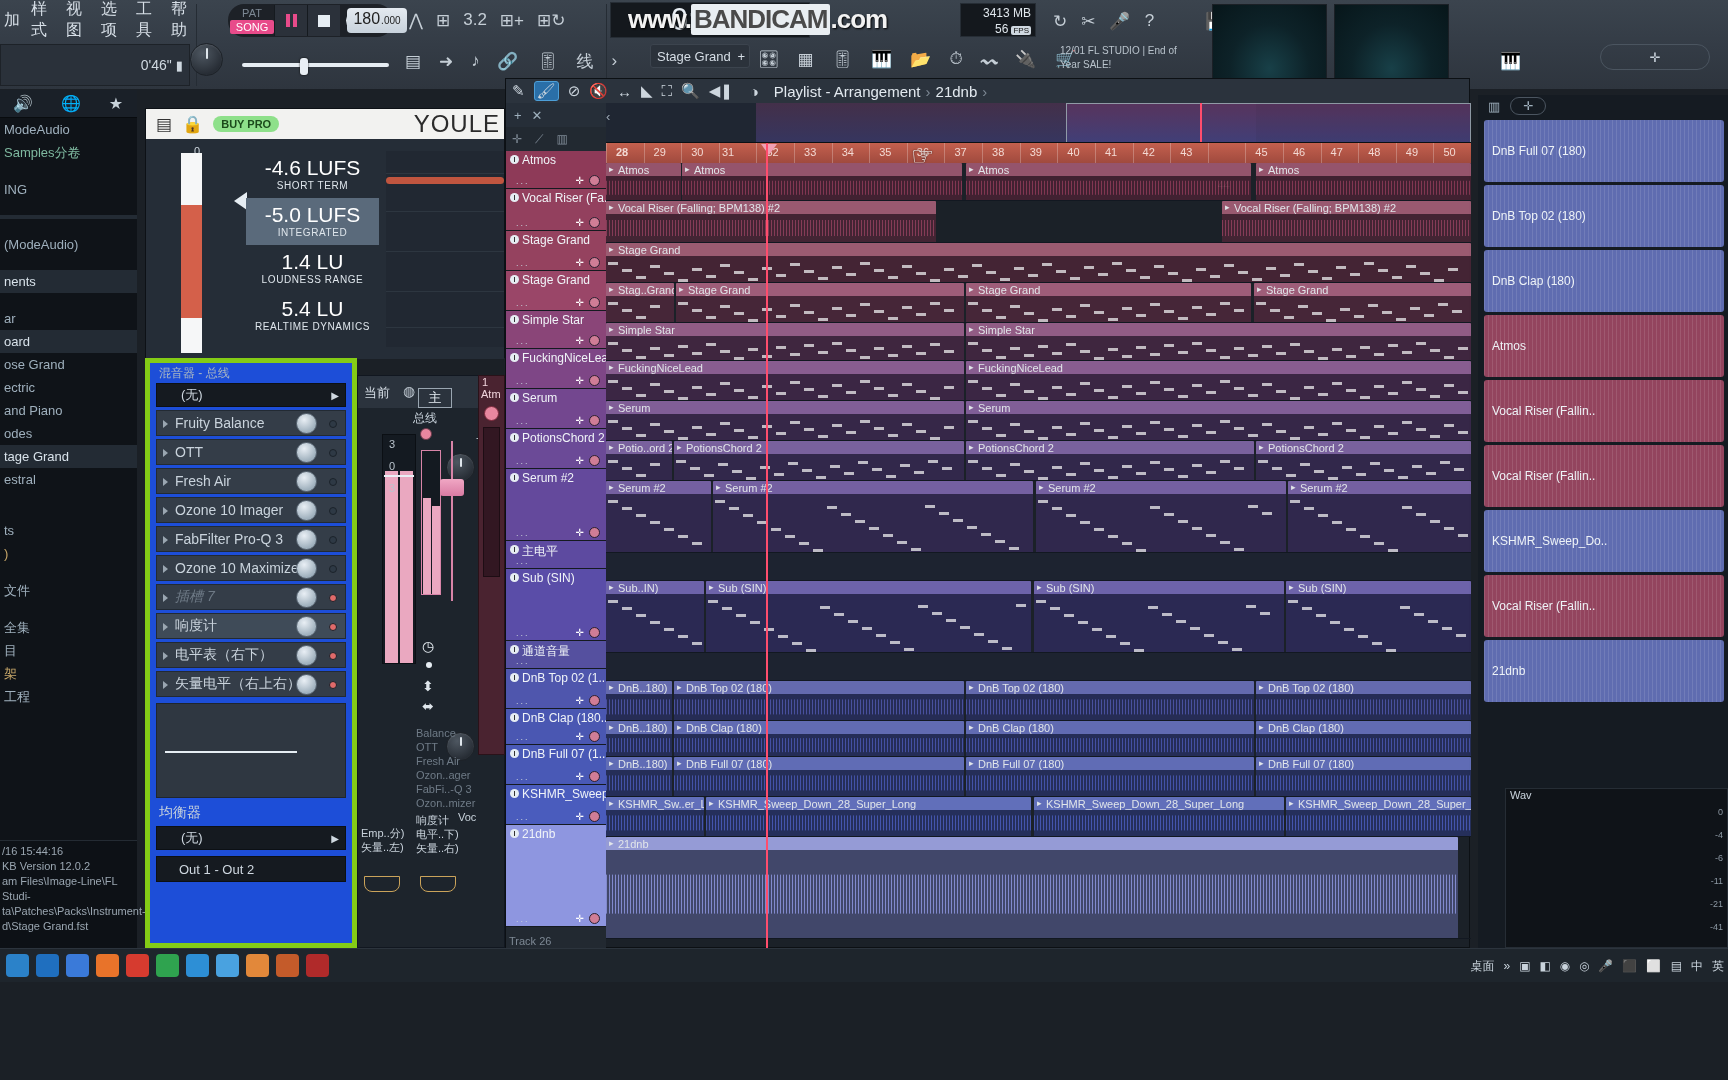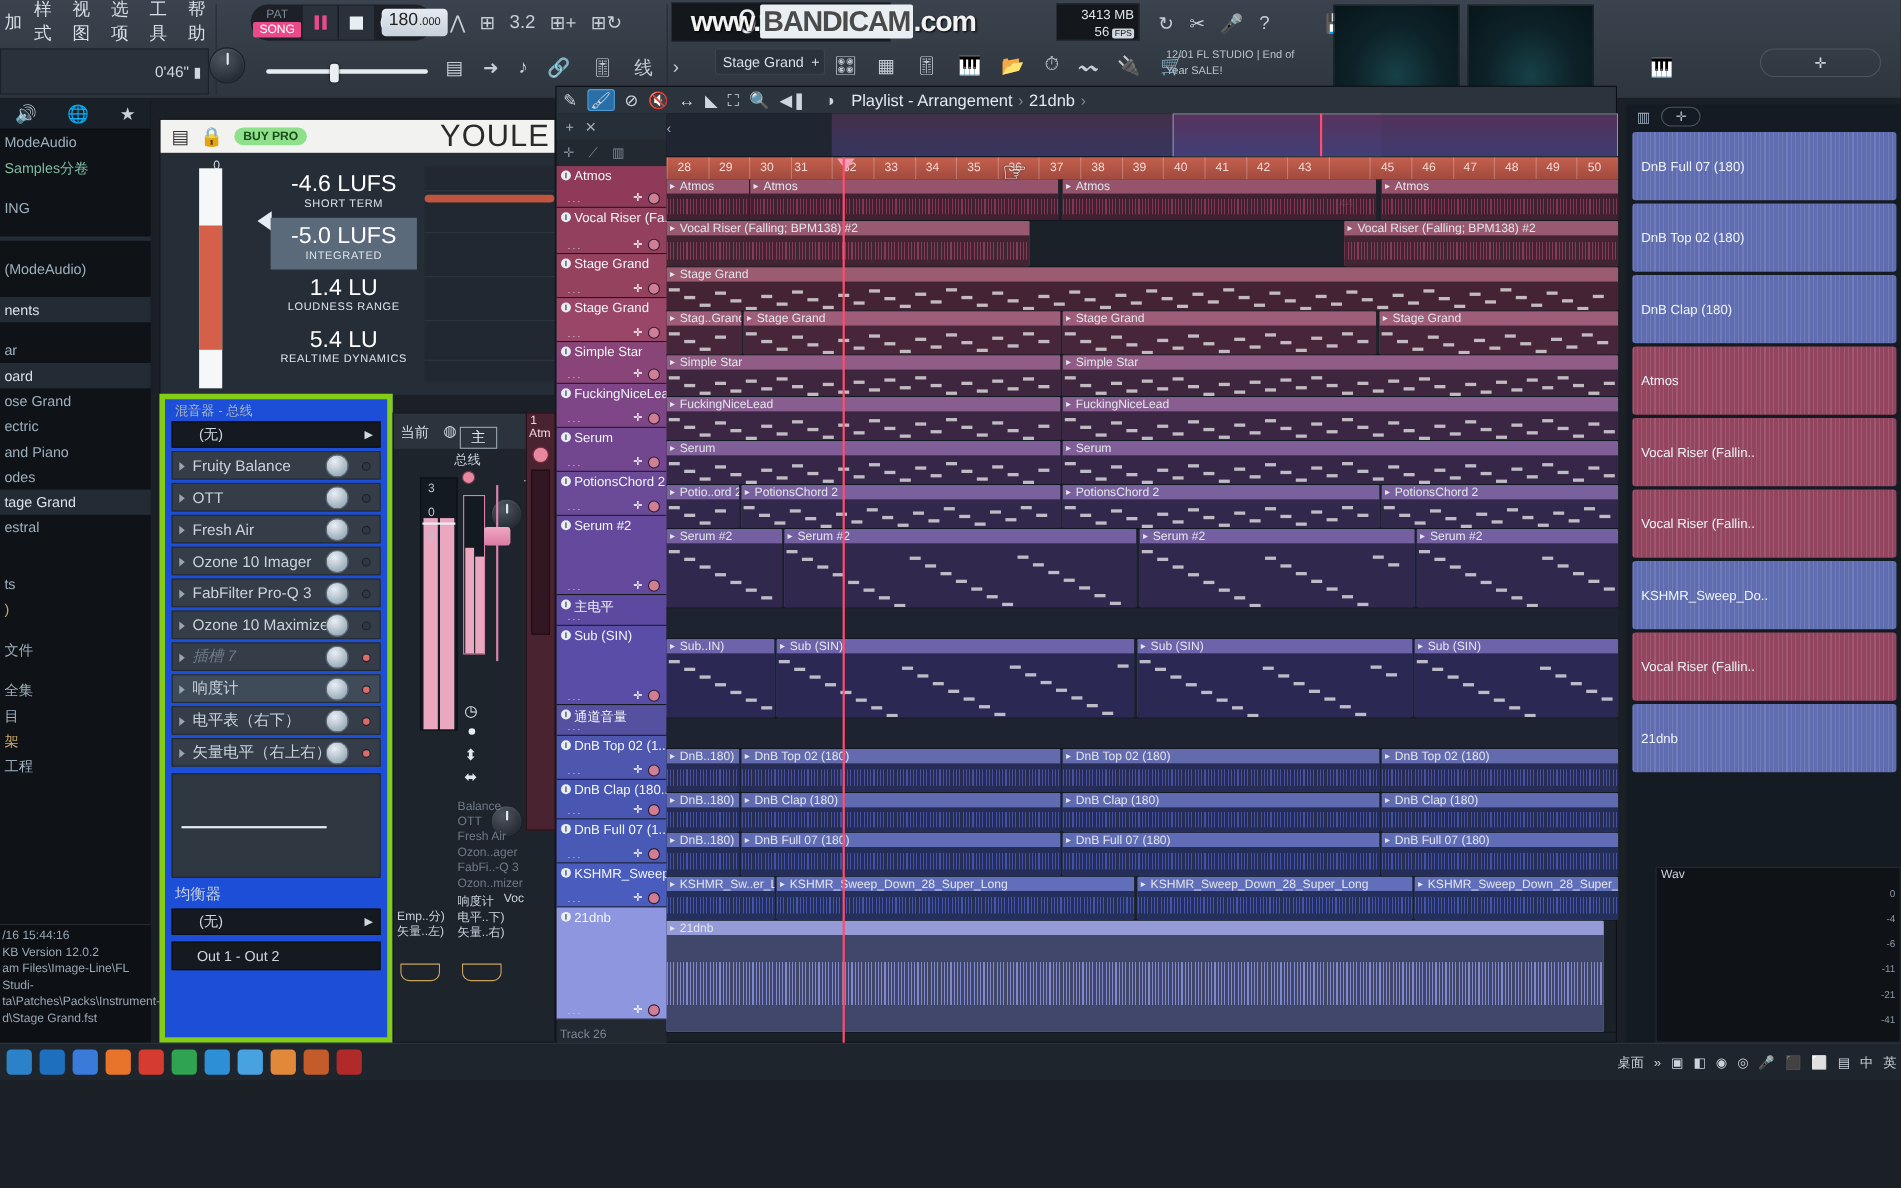--- a/index.html
+++ b/index.html
@@ -94,21 +94,21 @@
     border-top:1px solid #242b33; font-size:11px; color:#9aa6b1; line-height:15px;
     padding:3px 0 0 2px; }
 
   
   #loud { left:145px; top:108px; width:360px; height:250px; background:#232b35;
     border:1px solid #0d1116; }
   #loud-hdr { height:30px; background:#f2f2f0; display:flex; align-items:center;
     padding-left:10px; gap:10px; }
   #buypro { background:#8ee08a; color:#1b4a1b; font-size:11px; font-weight:bold;
     border-radius:9px; padding:2px 8px; }
-  #youle { margin-left:auto; font-size:28px; color:#2b2b2b; letter-spacing:1px; padding-right:4px; }
+  #youle { margin-left:auto; font-size:24px; color:#2b2b2b; letter-spacing:1px; padding-right:4px; }
   #loud-body { position:relative; height:220px; background:#252d37; }
   .lu-scale { position:absolute; left:18px; top:8px; width:62px; font-size:11px; color:#cdd6de; }
   .lu-scale div { position:absolute; right:26px; }
   #lubar-bg { position:absolute; left:35px; top:14px; width:21px; height:200px; background:#f6f7f8; }
   #lubar { position:absolute; left:35px; top:66px; width:21px; height:113px; background:#d4604a; }
   #lu-arrow { position:absolute; left:88px; top:53px; width:0; height:0;
     border-top:9px solid transparent; border-bottom:9px solid transparent; border-right:13px solid #e6edf3; }
   #lu-nums { position:absolute; left:100px; top:12px; width:133px; }
   .lu-cell { text-align:center; padding:5px 0 7px; }
   .lu-cell.hl { background:#5a6a7b; }
@@ -786,21 +786,21 @@
 
     <div id="grid">
       <div id="minimap">
         <div style="position:absolute;left:0;top:0;width:150px;height:40px;background:#1f2632;"></div>
         <div style="position:absolute;left:150px;top:0;width:500px;height:40px;background:linear-gradient(180deg,#4b3350,#3b3a6a);opacity:.85;"></div>
         <div style="position:absolute;left:460px;top:0;width:405px;height:40px;border:1px solid #9aa6b1;background:linear-gradient(180deg,#5a3560,#43407a);opacity:.9;"></div>
         <div style="position:absolute;left:594px;top:0;width:2px;height:40px;background:#ff4d6d;"></div>
         <div style="position:absolute;left:0;top:6px;font-size:13px;color:#9aa6b1;">‹</div>
       </div>
       <div id="ruler">
-          <div class="rmark" style="left: 10px;">28</div>
+          <div class="rmark" style="left: 10px; font-weight: bold;">28</div>
           <div style="position: absolute; left: 0px; top: 0px; width: 1px; height: 20px; background: rgba(255, 255, 255, 0.25);"></div>
           <div class="rmark" style="left: 47.6087px;">29</div>
           <div style="position: absolute; left: 37.6087px; top: 0px; width: 1px; height: 20px; background: rgba(255, 255, 255, 0.25);"></div>
           <div class="rmark" style="left: 85.2174px;">30</div>
           <div style="position: absolute; left: 75.2174px; top: 0px; width: 1px; height: 20px; background: rgba(255, 255, 255, 0.25);"></div>
           <div class="rmark" style="left: 116px;">31</div>
           <div style="position: absolute; left: 112.826px; top: 0px; width: 1px; height: 20px; background: rgba(255, 255, 255, 0.25);"></div>
           <div class="rmark" style="left: 160.435px;">32</div>
           <div style="position: absolute; left: 150.435px; top: 0px; width: 1px; height: 20px; background: rgba(255, 255, 255, 0.25);"></div>
           <div class="rmark" style="left: 198.043px;">33</div>

